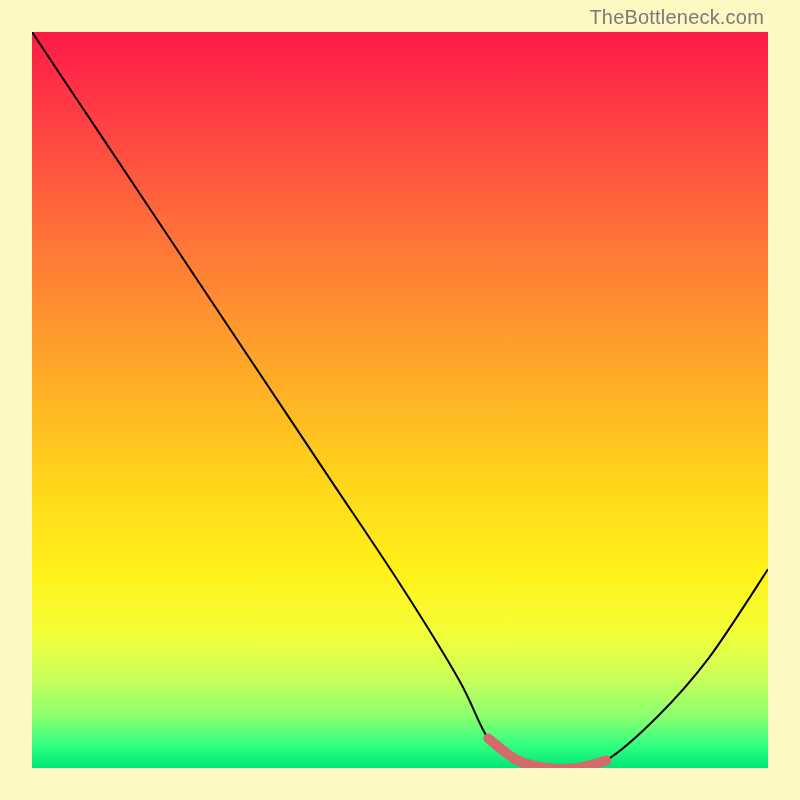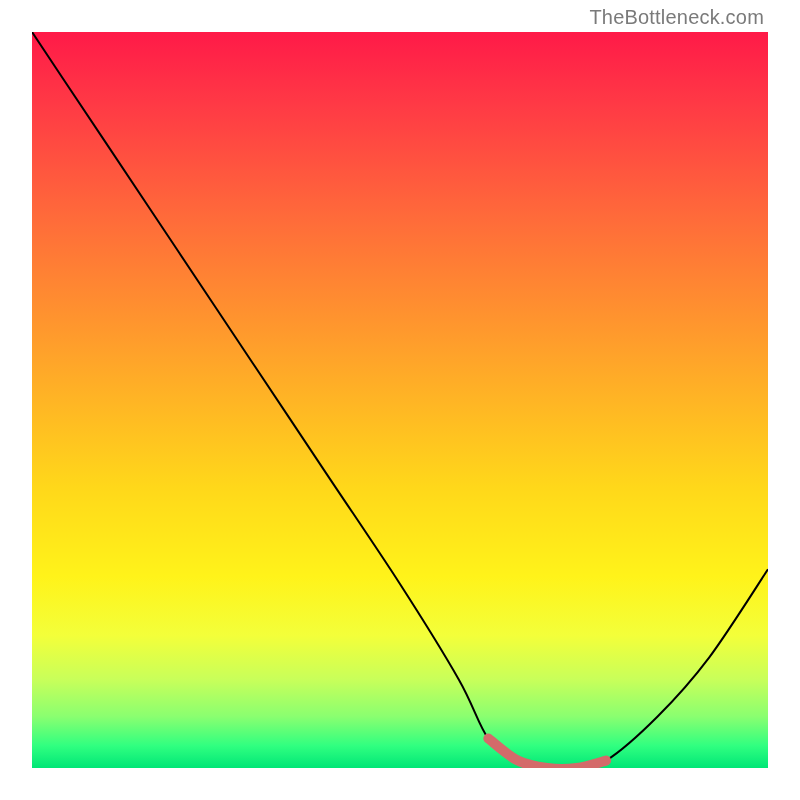--- a/index.html
+++ b/index.html
@@ -10,21 +10,21 @@
     background: #000;
     overflow: hidden;
     font-family: Arial, Helvetica, sans-serif;
   }
   .frame {
     position: absolute;
     top: 0;
     left: 0;
     width: 800px;
     height: 800px;
-    background: #ffffff;
+    background: #fef9c3;
   }
   .plot-area {
     position: absolute;
     top: 32px;
     left: 32px;
     width: 736px;
     height: 736px;
     
     background: linear-gradient(
       to bottom,

